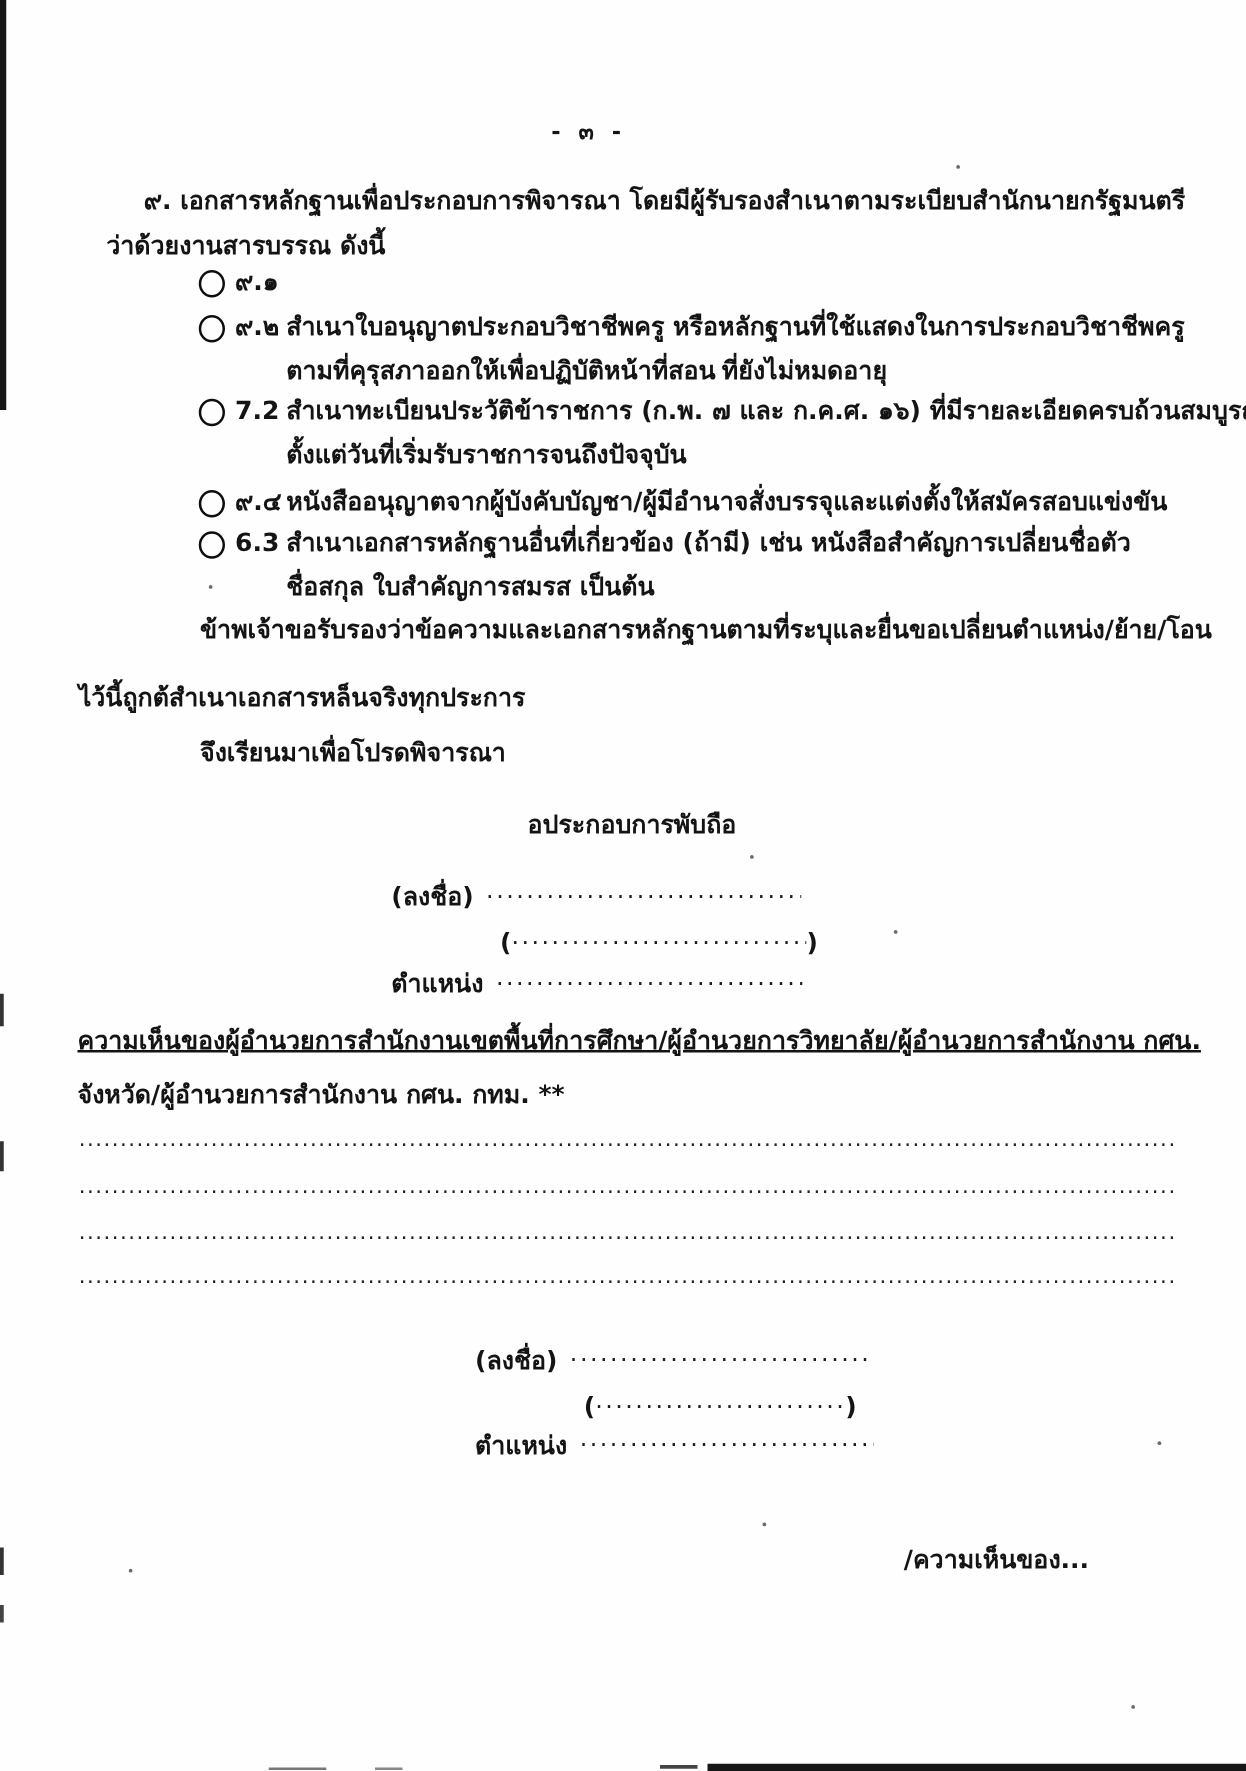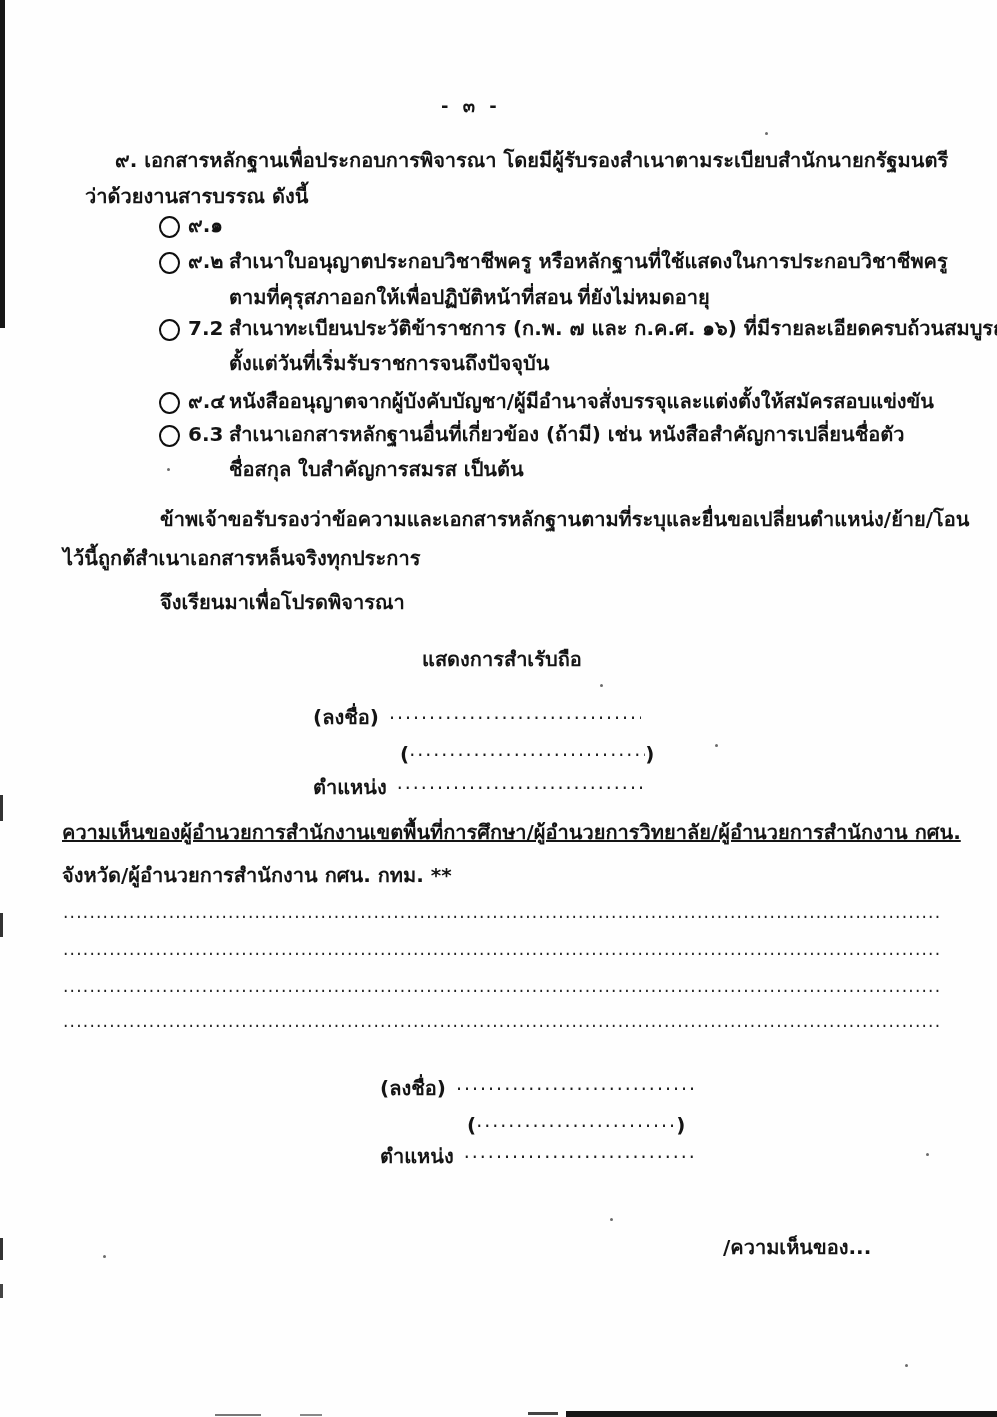--- a/index.html
+++ b/index.html
@@ -68,25 +68,25 @@
 
   <div class="circle" style="left:159px;top:392px;"></div>
   <div class="t" style="left:188px;top:390px;">๙.๔</div>
   <div class="t" style="left:229px;top:390px;">หนังสืออนุญาตจากผู้บังคับบัญชา/ผู้มีอำนาจสั่งบรรจุและแต่งตั้งให้สมัครสอบแข่งขัน</div>
 
   <div class="circle" style="left:159px;top:425px;"></div>
   <div class="t" style="left:188px;top:423px;">6.3</div>
   <div class="t" style="left:229px;top:423px;">สำเนาเอกสารหลักฐานอื่นที่เกี่ยวข้อง (ถ้ามี) เช่น หนังสือสำคัญการเปลี่ยนชื่อตัว</div>
   <div class="t" style="left:229px;top:458px;">ชื่อสกุล ใบสำคัญการสมรส เป็นต้น</div>
 
-  <div class="t" style="left:160px;top:508px;">ข้าพเจ้าขอรับรองว่าข้อความและเอกสารหลักฐานตามที่ระบุและยื่นขอเปลี่ยนตำแหน่ง/ย้าย/โอน</div>
+  <div class="t" style="left:160px;top:492px;">ข้าพเจ้าขอรับรองว่าข้อความและเอกสารหลักฐานตามที่ระบุและยื่นขอเปลี่ยนตำแหน่ง/ย้าย/โอน</div>
   <div class="t" style="left:63px;top:547px;">ไว้นี้ถูกต้สำเนาเอกสารหล็นจริงทุกประการ</div>
   <div class="t" style="left:160px;top:591px;">จึงเรียนมาเพื่อโปรดพิจารณา</div>
 
-  <div class="t" style="left:422px;top:648px;">แสดงการสำเรับถือ</div>
+  <div class="t" style="left:422px;top:648px;">อประกอบการพับถือ</div>
 
   <div class="t" style="left:313px;top:702px;">
     <span>(ลงชื่อ)</span><span class="dots g8" style="width:252px;">..........................................................................................................................................................................</span>
   </div>
   <div class="t" style="left:400px;top:739px;">
     <span>(</span><span class="dots" style="width:236px;">..........................................................................................................................................................................</span><span>)</span>
   </div>
   <div class="t" style="left:313px;top:772px;">
     <span>ตำแหน่ง</span><span class="dots g8" style="width:245px;">..........................................................................................................................................................................</span>
   </div>

